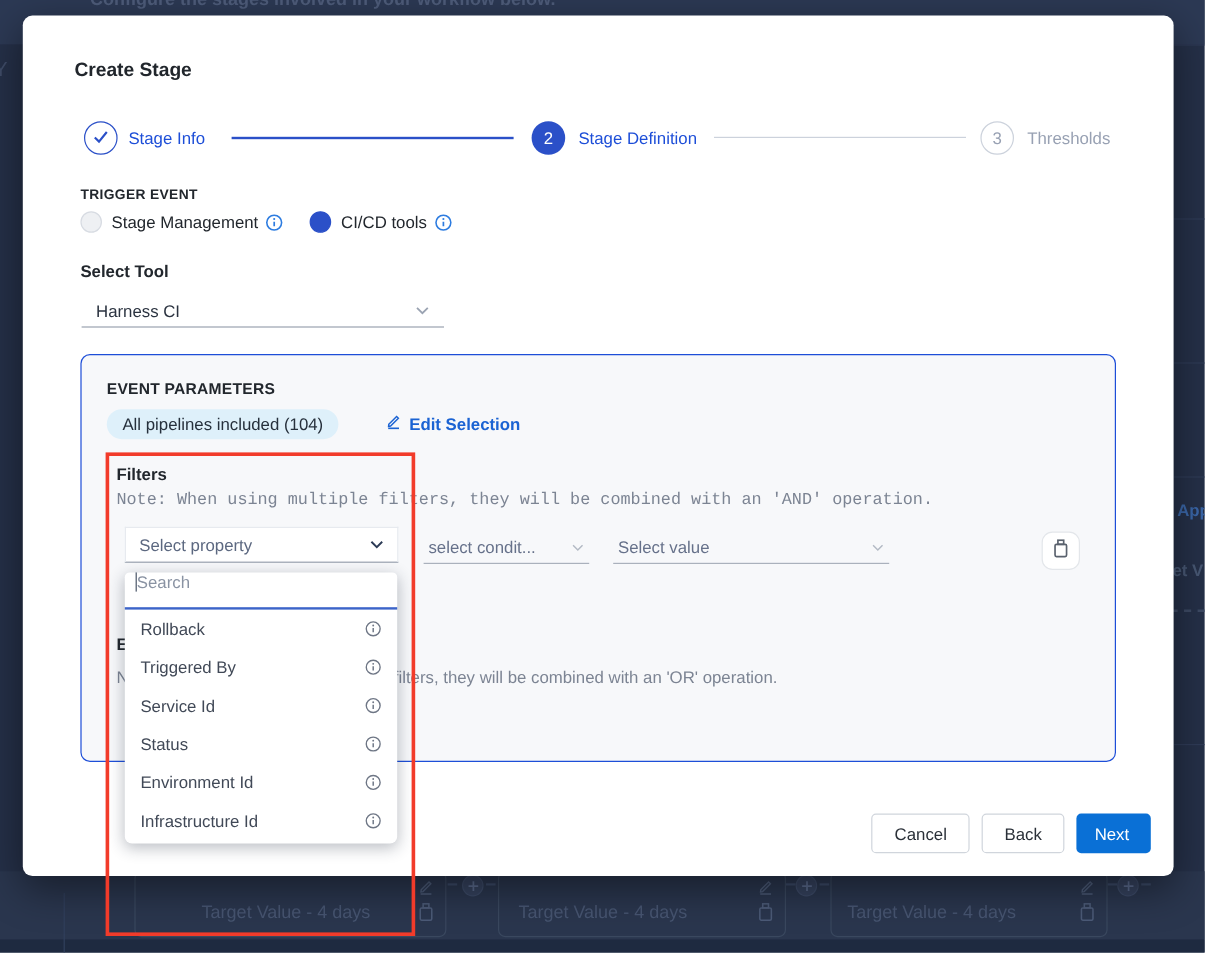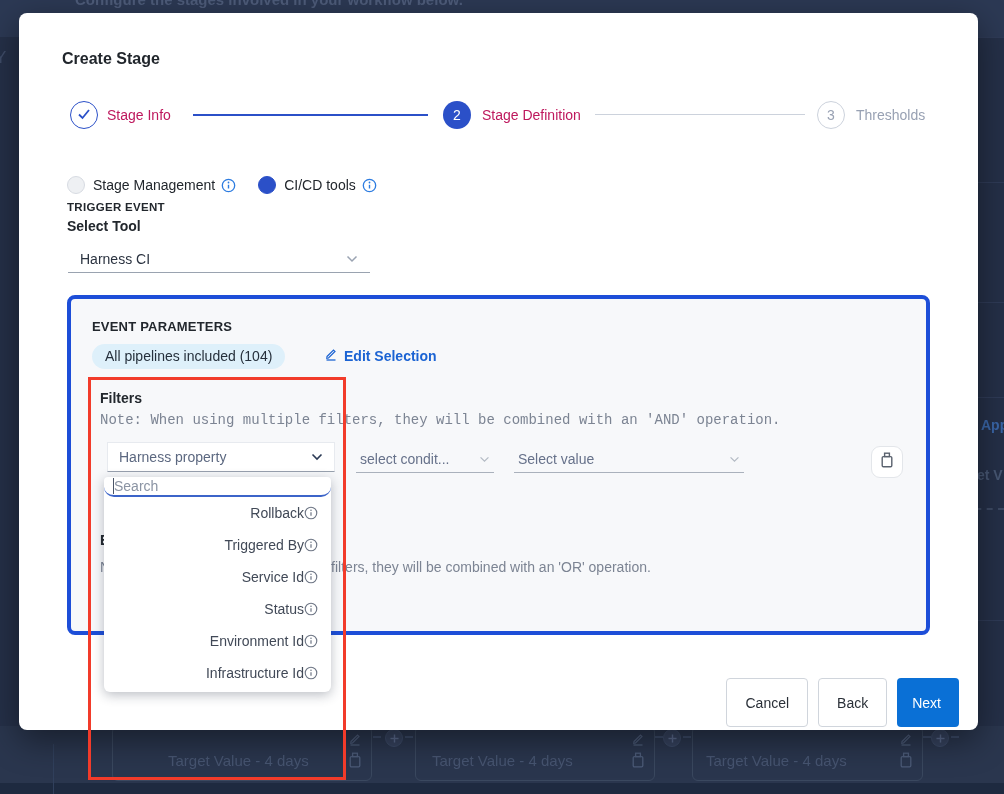--- a/index.html
+++ b/index.html
@@ -34,70 +34,70 @@
   .dash-1 { left:373px; } .dash-2 { left:405px; } .dash-3 { left:655px; } .dash-4 { left:683px; } .dash-5 { left:923px; } .dash-6 { left:951px; }
 
   
   .modal { position:absolute; left:19px; top:13px; width:959px; height:717px; background:#ffffff; border-radius:8px; box-shadow:0 10px 34px rgba(0,0,0,0.45); z-index:10; }
   .modal-title { position:absolute; left:43px; top:37px; font-size:16px; font-weight:bold; color:#21262c; }
 
   .step-circle { position:absolute; top:88px; width:28px; height:28px; border-radius:50%; display:flex; align-items:center; justify-content:center; font-size:14px; }
   .step-done { left:51px; border:1.6px solid #2b50c8; background:#fff; color:#2b50c8; }
   .step-active { left:424px; background:#2b50c8; color:#ffffff; }
   .step-pending { left:798px; border:1.5px solid #ccd2dc; background:#fff; color:#98a1b3; }
-  .step-label { position:absolute; top:94px; font-size:14px; color:#be185d; white-space:nowrap; }
+  .step-label { position:absolute; top:94px; font-size:14px; color:#1d4ed8; white-space:nowrap; }
   .step-label-1 { left:88px; } .step-label-2 { left:463px; } .step-label-3 { left:837px; color:#98a1b3; }
   .step-line-1 { position:absolute; left:174px; top:101px; width:235px; height:1.6px; background:#2b50c8; }
   .step-line-2 { position:absolute; left:576px; top:101px; width:210px; height:1px; background:#ccd2dc; }
 
-  .trigger-label { position:absolute; left:48px; top:144px; font-size:11.5px; font-weight:bold; letter-spacing:0.3px; color:#22272d;margin-top:44px; }
+  .trigger-label { position:absolute; left:48px; top:144px; font-size:11.5px; font-weight:bold; letter-spacing:0.3px; color:#22272d; }
   .radio-row { position:absolute; left:48px; top:163px; display:flex; align-items:center; }
   .radio { width:18px; height:18px; border-radius:50%; background:#eef0f3; border:1px solid #d7dbe2; margin-right:8px; }
   .radio.selected { background:#2b50c8; border:1px solid #2b50c8; }
   .radio-label { font-size:14px; color:#22272d; margin-right:6px; white-space:nowrap; }
   .info-blue { color:#2d7ce0; display:flex; margin-right:22px; }
   .info-gray { color:#6e7685; display:flex; }
 
   .select-tool-label { position:absolute; left:48px; top:205px; font-size:14px; font-weight:bold; color:#22272d; }
   .tool-select { position:absolute; left:49px; top:233px; width:302px; height:27px; border-bottom:1px solid #9aa3b0; display:flex; align-items:center; justify-content:space-between; padding:0 12px; }
   .tool-value { font-size:14px; color:#2b3340; }
   .chev { color:#9aa3b2; display:flex; }
 
-  .panel { position:absolute; left:48px; top:282px; width:863px; height:340px; background:#f7f8fa; border:4px solid #1d4ed8; border-radius:8px; }
+  .panel { position:absolute; left:48px; top:282px; width:863px; height:340px; background:#f7f8fa; border:1px solid #1d4ed8; border-radius:8px; }
   .panel-title { position:absolute; left:21px; top:20px; font-size:13px; font-weight:bold; letter-spacing:0.2px; color:#22272d; }
   .pill { position:absolute; left:21px; top:45px; height:25px; line-height:25px; padding:0 13px; border-radius:13px; background:#def0fa; font-size:14px; color:#26303c; white-space:nowrap; }
   .edit-link { position:absolute; left:253px; top:48px; display:flex; align-items:center; gap:6px; color:#1b63d3; font-size:14px; font-weight:bold; cursor:pointer; white-space:nowrap; }
 
   .filters-title { position:absolute; left:29px; top:91px; font-size:14px; font-weight:bold; color:#22272d; }
   .filters-note { position:absolute; left:29px; top:113px; font-size:14px; color:#7c8493; white-space:nowrap;font-family:Liberation Mono, monospace; }
   .prop-select { position:absolute; left:36px; top:143px; width:228px; height:30px; background:#fff; border:1px solid #e7eaef; border-bottom:1px solid #98a1ae; display:flex; align-items:center; justify-content:space-between; padding:0 11px; }
   .prop-select .ph { font-size:14px; color:#5c6880; }
   .prop-select .chev { color:#2b3a55; }
   .mini-select { position:absolute; top:147px; height:27px; border-bottom:1px solid #aab1bc; display:flex; align-items:center; justify-content:space-between; padding:0 4px; }
   .cond-select { left:285px; width:138px; }
   .value-select { left:443px; width:230px; }
   .mini-select .ph { font-size:14px; color:#66718a; white-space:nowrap; }
   .mini-select .chev { color:#b3bac4; }
   .trash-btn { position:absolute; left:800px; top:147px; width:32px; height:32px; background:#fff; border:1px solid #e3e6ea; border-radius:9px; display:flex; align-items:center; justify-content:center; color:#5a626e; cursor:pointer; }
 
   .exec-title { position:absolute; left:29px; top:233px; font-size:14px; font-weight:bold; color:#22272d; white-space:nowrap; }
   .exec-note { position:absolute; left:29px; top:260px; font-size:14px; color:#7c8493; white-space:nowrap; }
 
   .footer { position:absolute; right:19px; top:665px; display:flex; gap:10px; }
-  .btn { height:49px; padding:0 18px; border-radius:4px; font-size:14px; font-family:"Liberation Sans",sans-serif; cursor:pointer; }
+  .btn { height:33px; padding:0 18px; border-radius:4px; font-size:14px; font-family:"Liberation Sans",sans-serif; cursor:pointer; }
   .btn-outline { background:#fff; border:1px solid #d0d5dc; color:#2a3038; }
   .btn-primary { background:#0a70d6; border:none; color:#ffffff;padding-left:15px; }
 
   
   .dropdown { position:absolute; left:104px; top:477px; width:227px; background:#fff; border-radius:4px 4px 6px 6px; box-shadow:0 3px 12px rgba(30,40,60,0.3); z-index:30; padding-bottom:3px; }
-  .dd-search { height:20px; border-bottom:2px solid #3c64c9; display:flex; align-items:center; padding:0 9px;border-radius:14px; }
+  .dd-search { height:31px; border-bottom:2px solid #3c64c9; display:flex; align-items:flex-start; padding:0 9px; }
   .caret { width:1px; height:16px; background:#4a5568; }
   .dd-search input { border:none; outline:none; font-size:14px; width:100%; color:#333a45; font-family:"Liberation Sans",sans-serif; background:transparent; }
   .dd-search input::placeholder { color:#8a93a3; }
-  .dd-item { height:32px; display:flex; align-items:center; justify-content:flex-end; padding:0 13px; font-size:14px; color:#414957; cursor:pointer; }
+  .dd-item { height:32px; display:flex; align-items:center; justify-content:space-between; padding:0 13px; font-size:14px; color:#414957; cursor:pointer; }
 
   
   .red-rect { position:absolute; left:88px; top:377px; width:258px; height:403px; border:3px solid #f23b2a; z-index:40; pointer-events:none; }
 </style>
 </head>
 <body>
 
 <div class="canvas">
 
   <div class="bg-top-band"></div>
@@ -230,21 +230,21 @@
               <path d="M3 9.5 L9.5 3 L11 4.5 L4.5 11 L2.8 11.3 Z" fill="none" stroke="currentColor" stroke-width="1.2"></path>
               <line x1="2.5" y1="13" x2="11.5" y2="13" stroke="currentColor" stroke-width="1.3"></line>
             </svg></span>
         <span>Edit Selection</span>
       </div>
 
       <div class="filters-title">Filters</div>
       <div class="filters-note">Note: When using multiple filters, they will be combined with an 'AND' operation.</div>
 
       <div class="prop-select">
-        <span class="ph">Harness property</span>
+        <span class="ph">Select property</span>
         <span class="chev">
             <svg width="12" height="8" viewBox="0 0 12 8">
               <path d="M1.5 1.5 L6 6 L10.5 1.5" fill="none" stroke="currentColor" stroke-width="1.6"></path>
             </svg>
           </span>
       </div>
       <div class="mini-select value-select">
         <span class="ph">Select value</span>
         <span class="chev">
             <svg width="11" height="7" viewBox="0 0 12 8">

